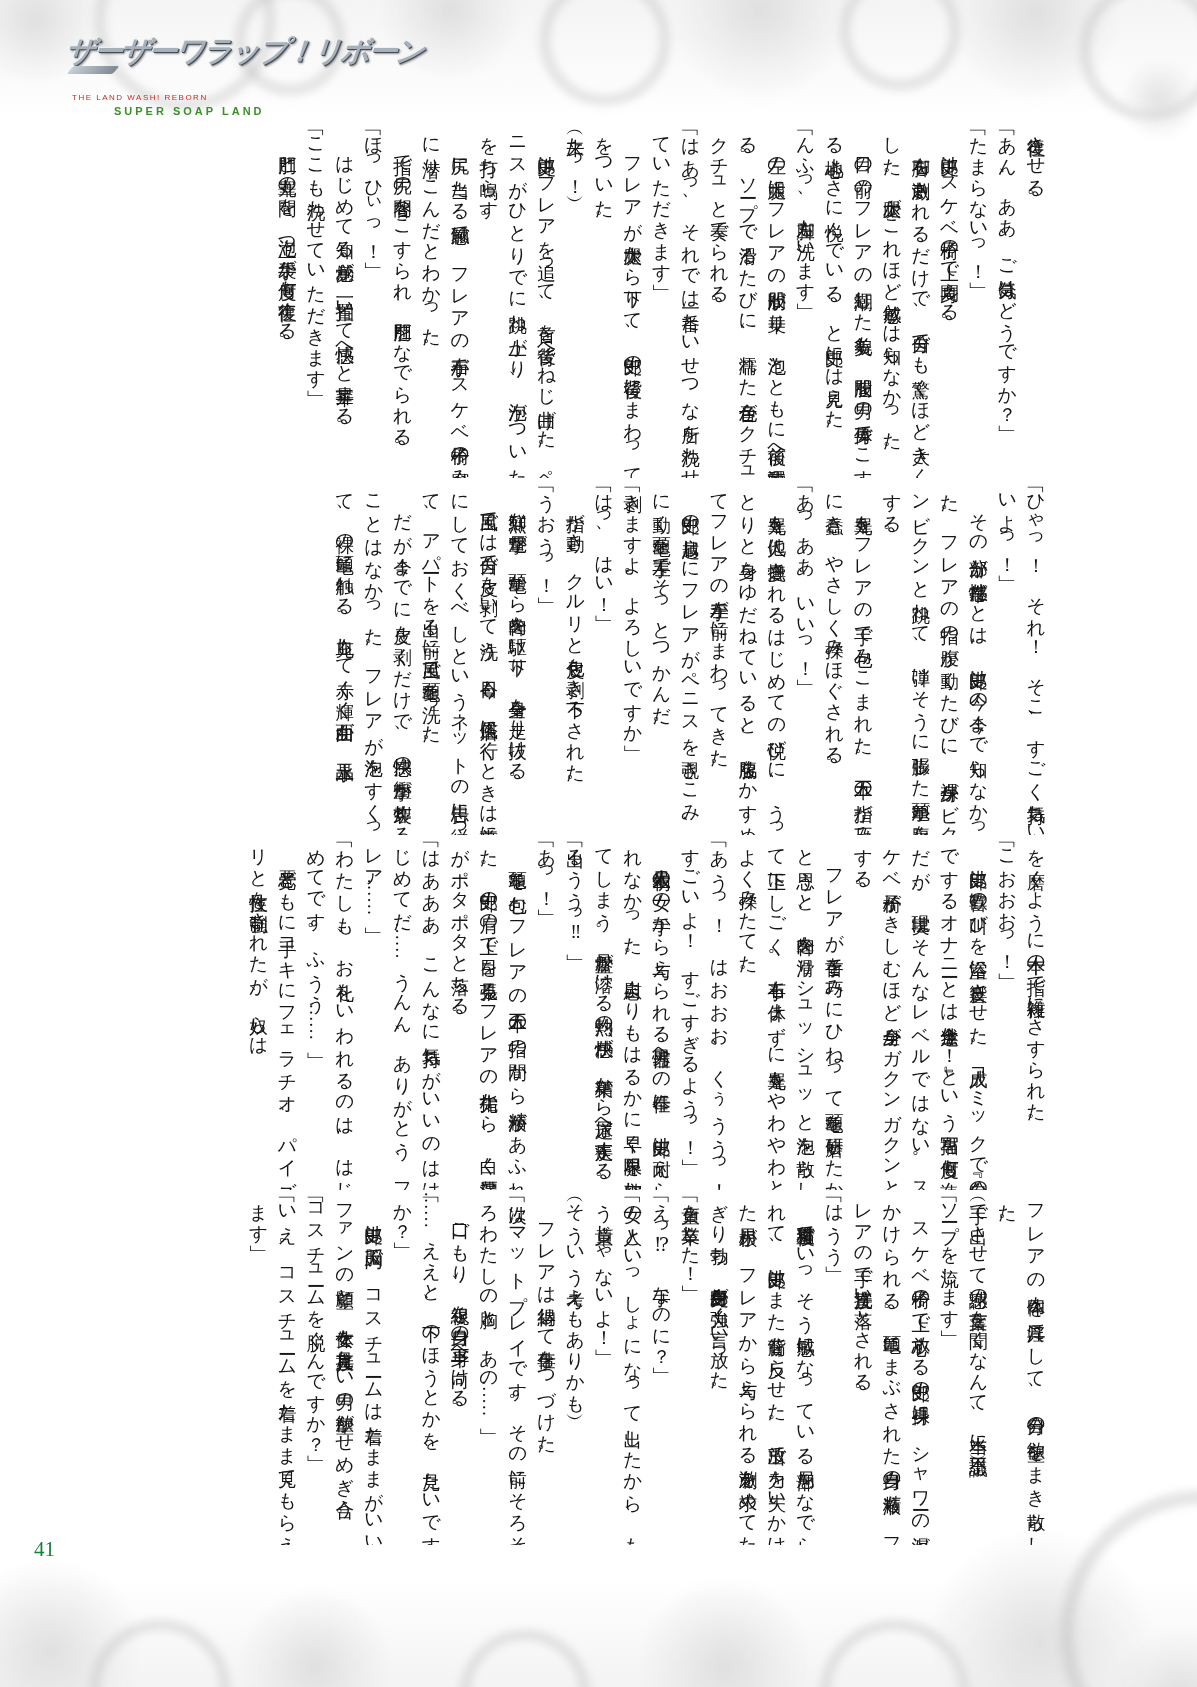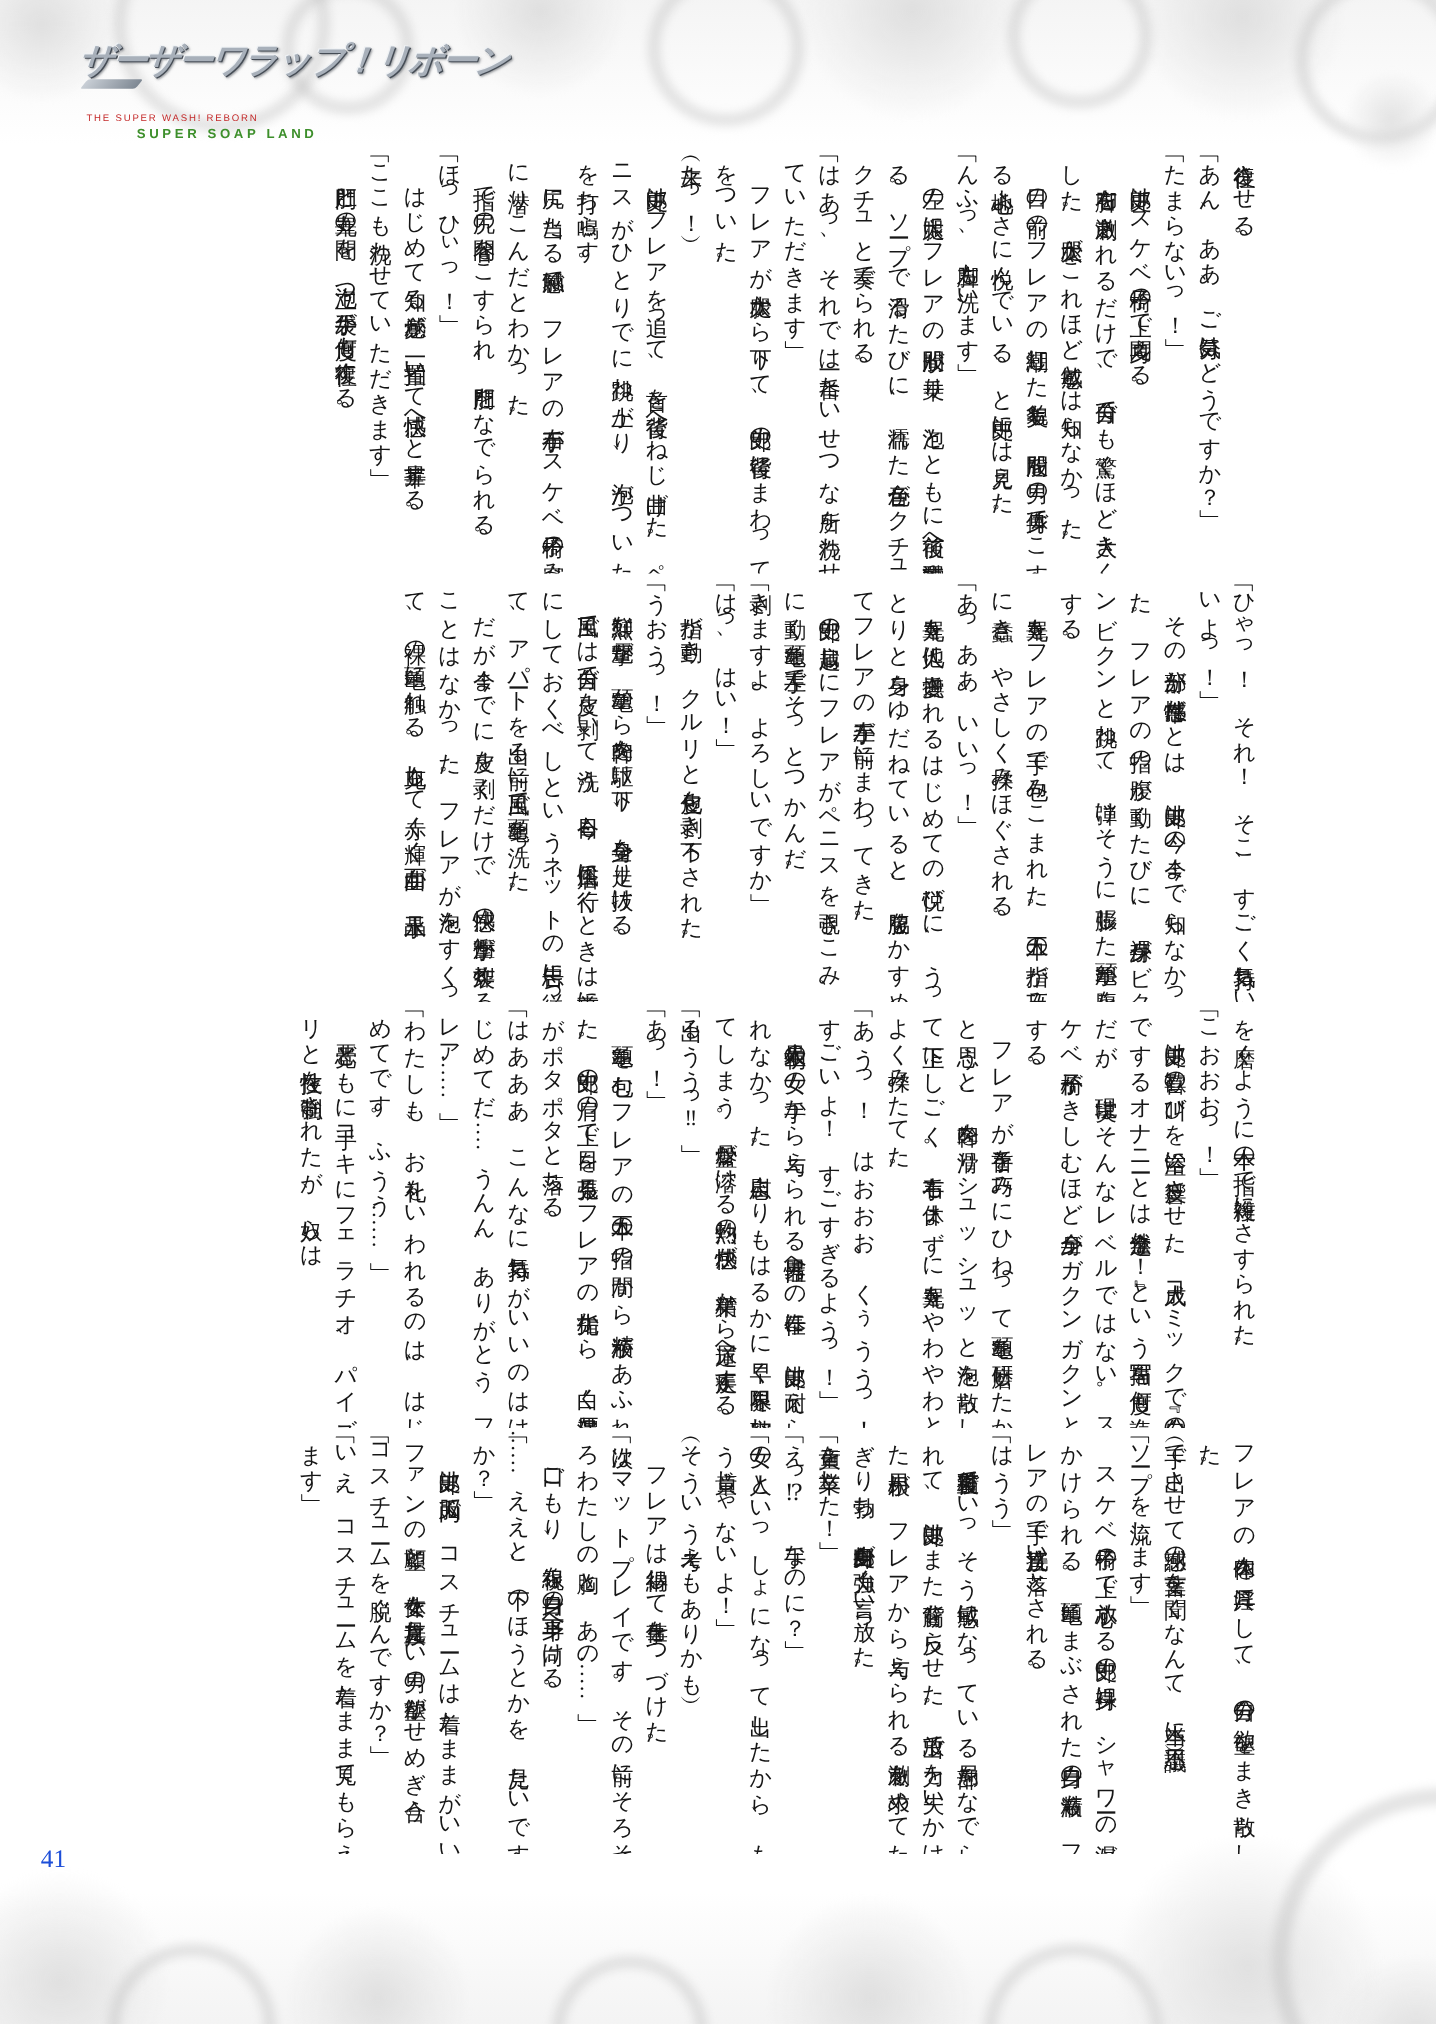--- a/index.html
+++ b/index.html
@@ -84,21 +84,21 @@
     color:#161616;
   }
   .dan p{margin:0;padding:0;}
   #dan1{top:124px;}
   #dan2{top:481px;}
   #dan3{top:836px;}
   #dan4{top:1191px;}
   
   .page-number{
     position:absolute;left:34px;top:1537px;
-    font-size:21px;color:#1d4ed8;
+    font-size:21px;color:#15803d;
     font-family:"Liberation Serif","DejaVu Serif",serif;
   }
 </style>
 </head>
 <body>
 
 <div class="page">
 
   <div class="topwash"></div>
   <div class="bottomwash"></div>
@@ -120,21 +120,21 @@
   <div class="circle soft b15"></div>
   <div class="circle ring b16"></div>
   <div class="circle soft b17"></div>
   <div class="circle ring b18"></div>
   <div class="circle soft b19"></div>
 
   <div class="logo">
     <div>
       <span class="logo-main">ザーザーワラップ！リボーン</span><span class="logo-swoosh"></span>
     </div>
-    <div class="logo-tagline">THE SUPER WASH! REBORN</div>
+    <div class="logo-tagline">THE LAND WASH! REBORN</div>
     <div class="logo-sub-en">SUPER SOAP LAND</div>
   </div>
 
   <section class="dan" id="dan1">
       <p>往復させる。</p>
       <p>「あん、ああ、ご気分はどうですか？」</p>
       <p>「たまらないっ！」</p>
       <p>　史郎はスケベ椅子の上で身悶える。</p>
       <p>　右脚を刺激されるだけで、自分でも驚くほど大きく反応した。太腿がこれほど敏感とは知らなかった。</p>
       <p>　目の前のフレアの紅潮した美貌も、股間を男の身体でこする心地よさに悦んでいる、と史郎には見えた。</p>

